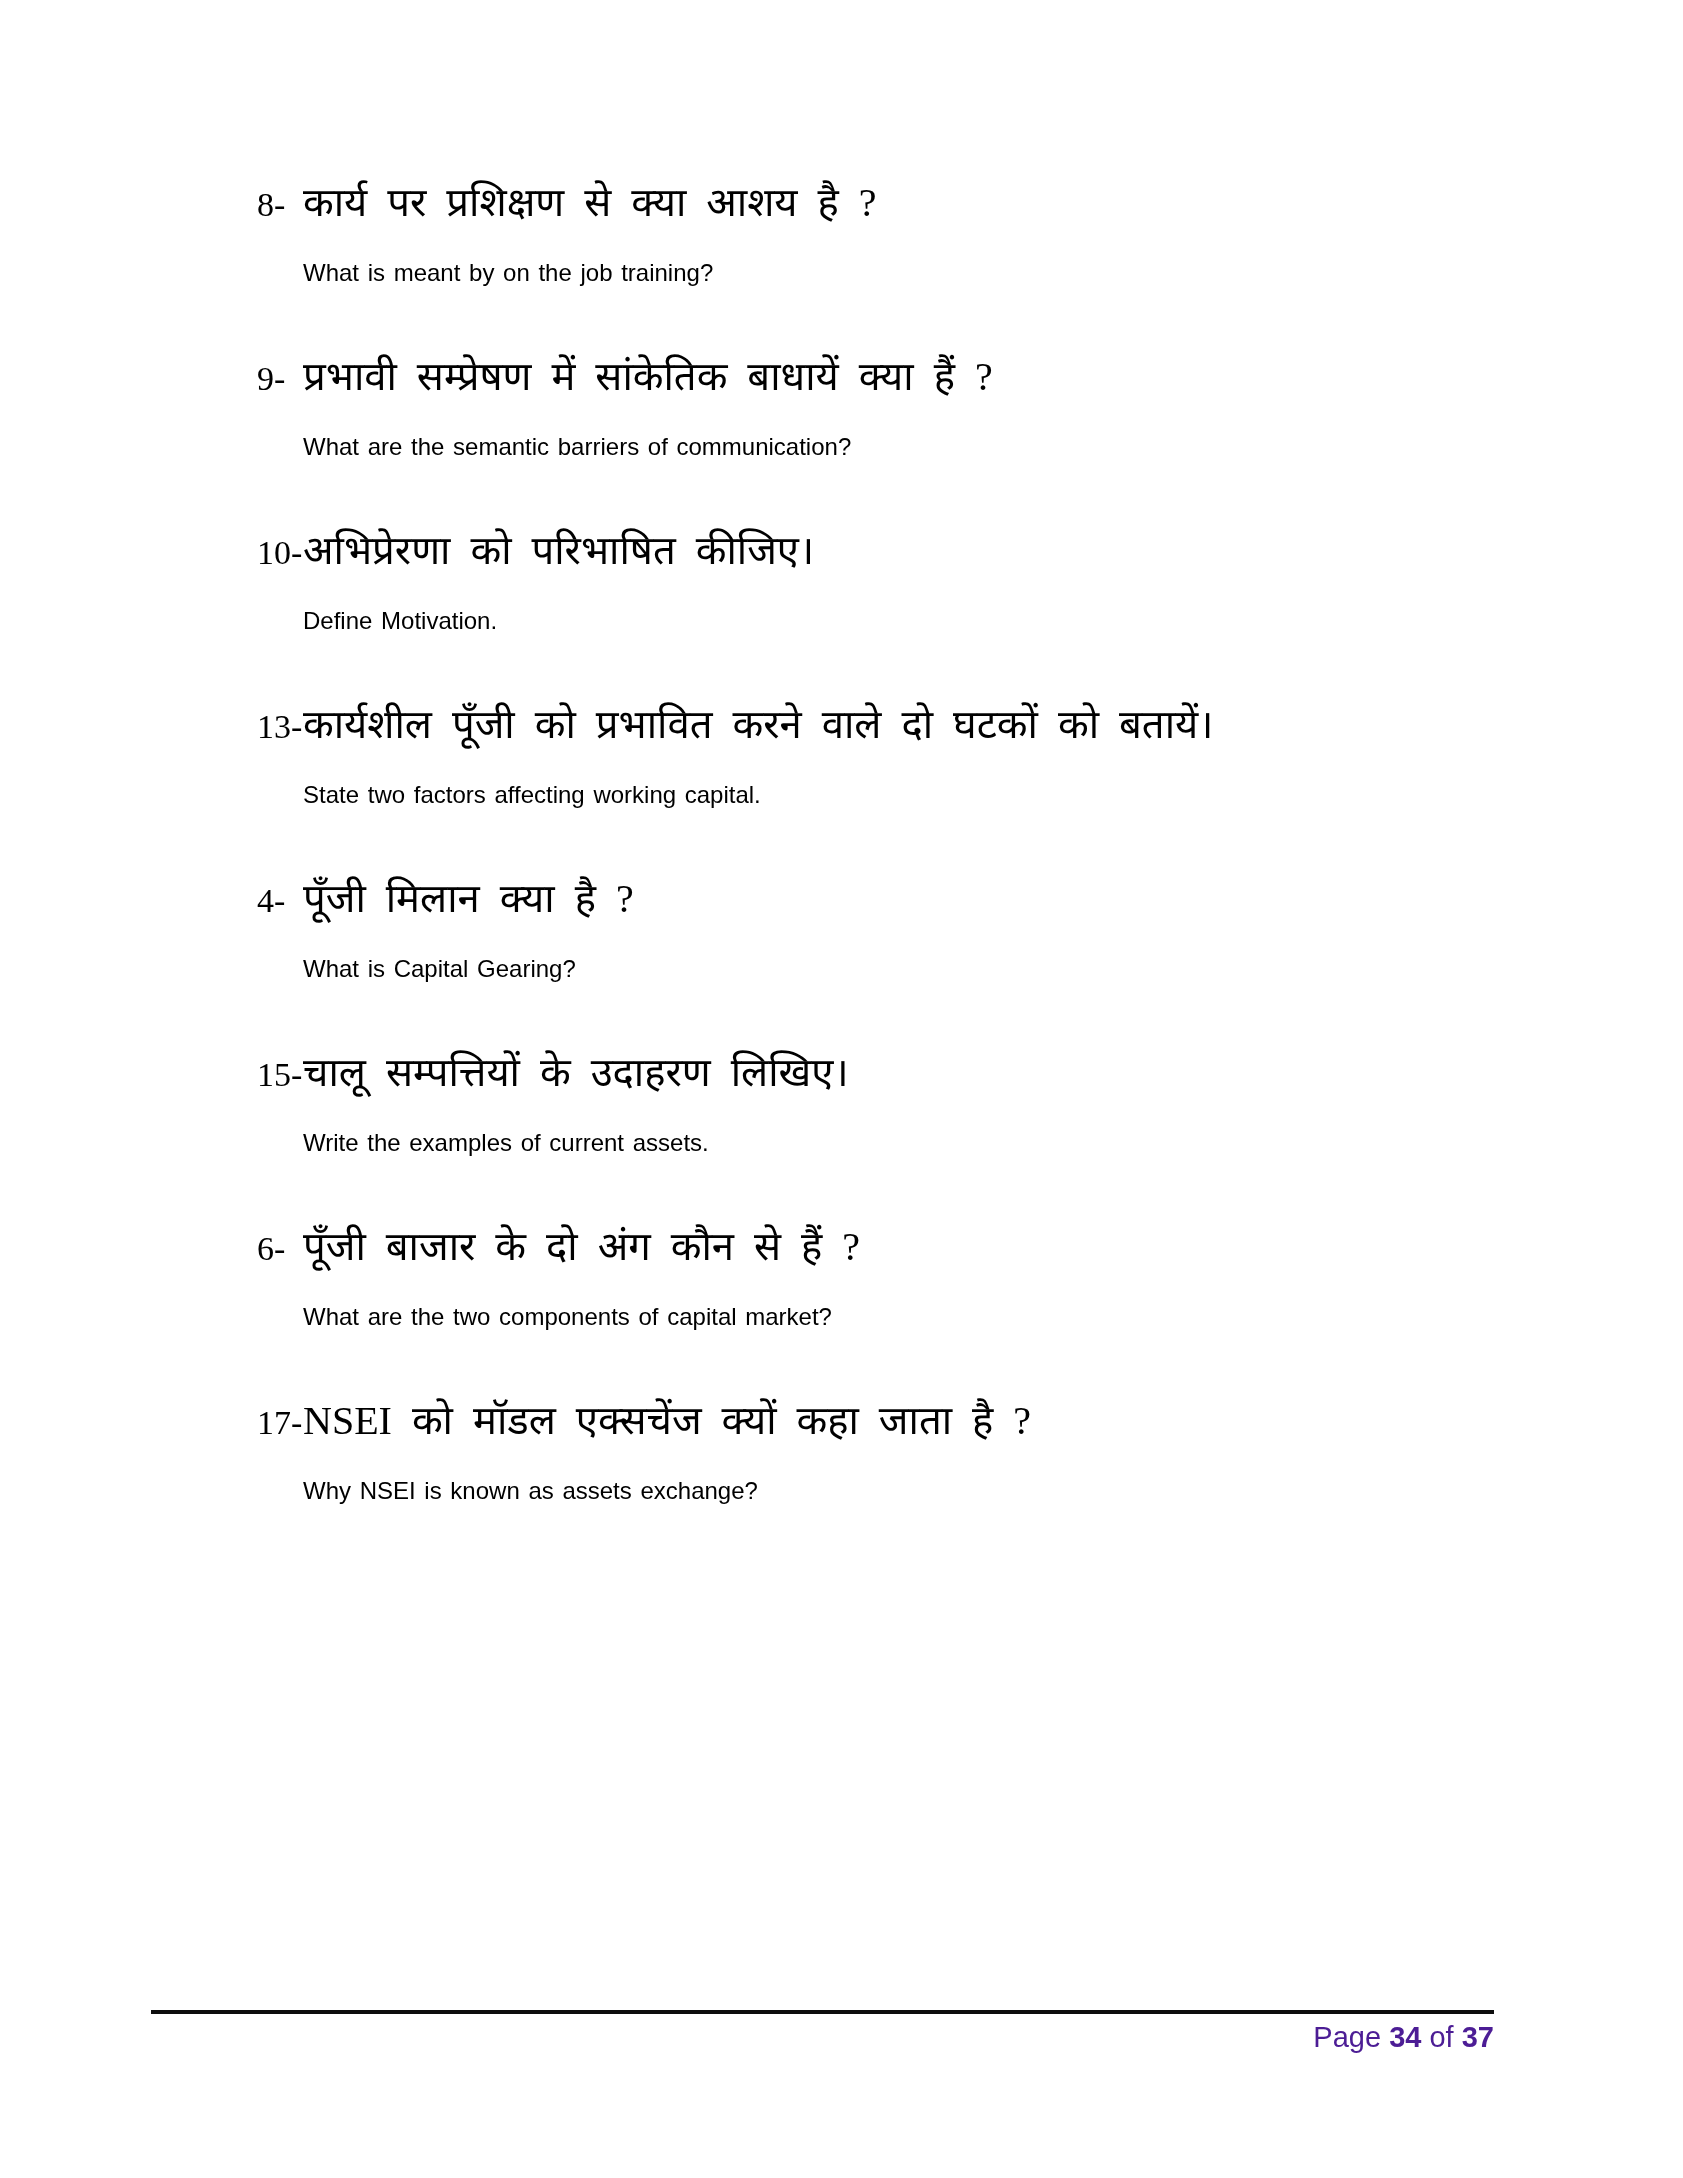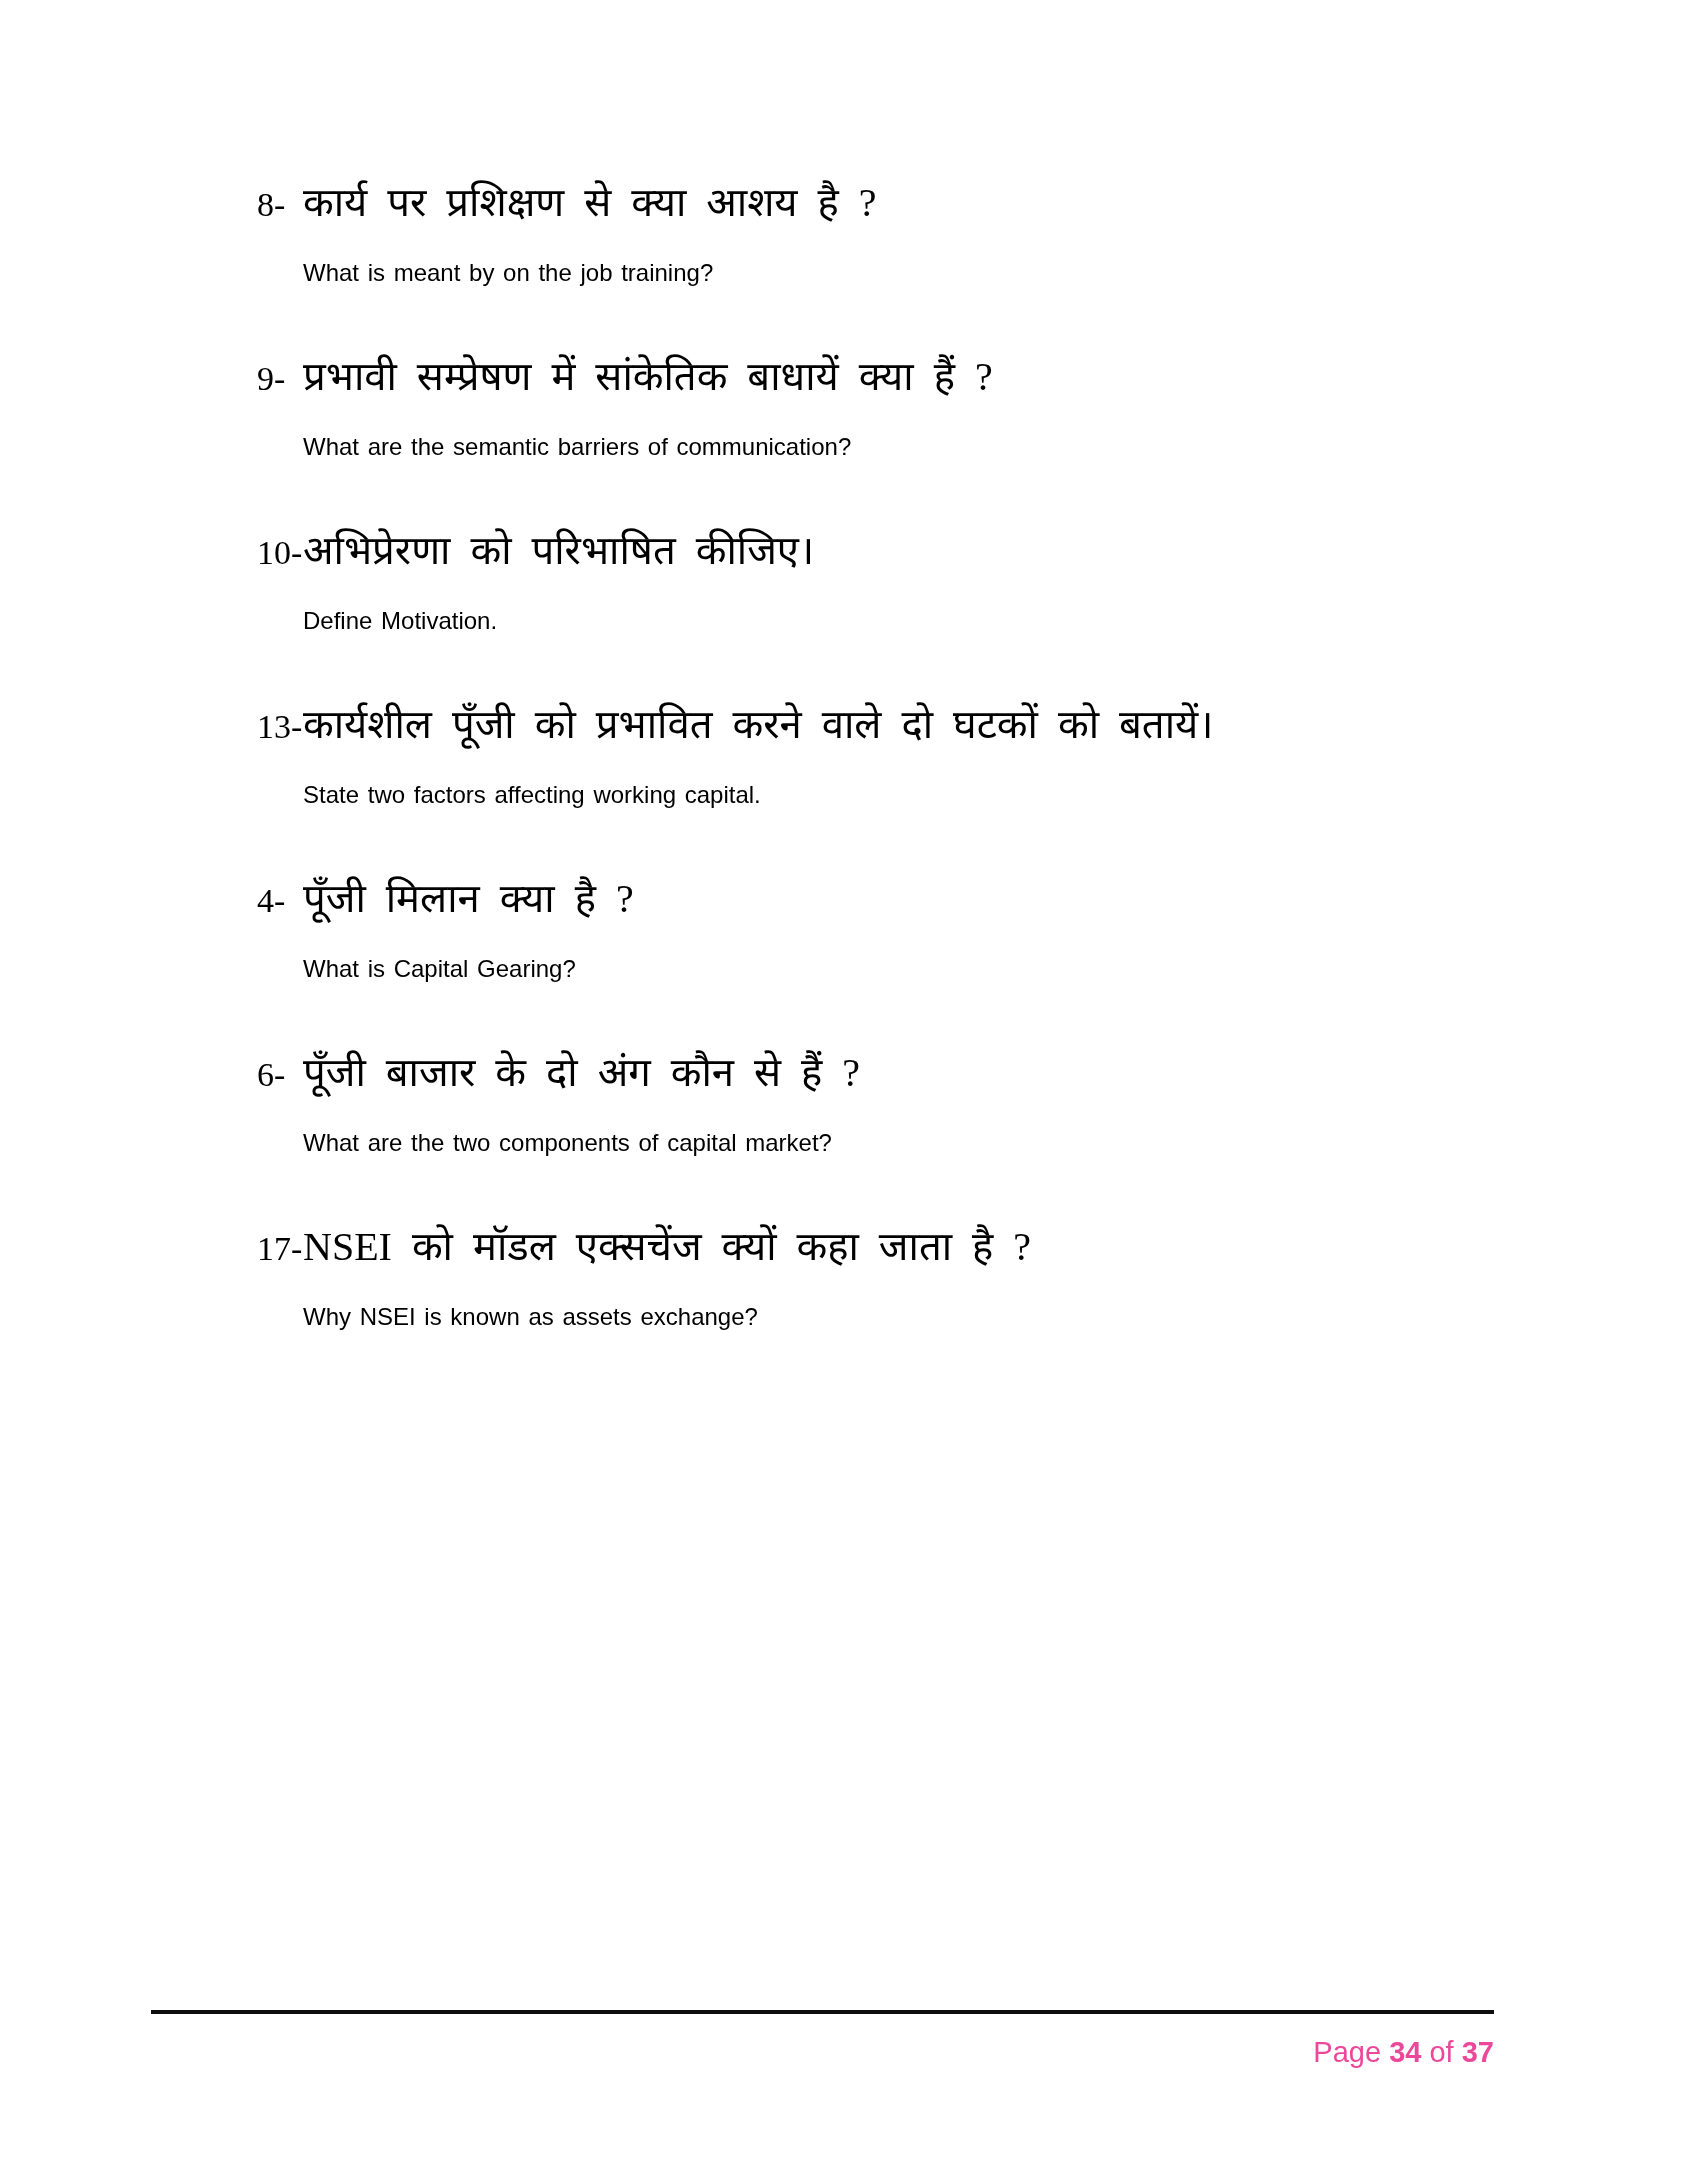--- a/index.html
+++ b/index.html
@@ -60,22 +60,22 @@
   .footer-rule {
     border: 0;
     border-top: 4px solid #0d0d0d;
     margin: 0;
   }
   .footer-text {
     text-align: right;
     font-family: "Liberation Sans", sans-serif;
     font-size: 29px;
     line-height: 36px;
-    padding-top: 20px;
-    color: #ec4899;
+    padding-top: 5px;
+    color: #4c1d95;
   }
   .footer-text .bold {
     font-weight: 700;
   }
 </style>
 </head>
 <body>
 
 <main class="content">
   <section class="question">
@@ -98,20 +98,24 @@
   <section class="question">
     <p class="hindi-line"><span class="qnum">13-</span><span class="qtext">कार्यशील पूँजी को प्रभावित करने वाले दो घटकों को बतायें।</span></p>
     <p class="english-line">State two factors affecting working capital.</p>
   </section>
 
   <section class="question">
     <p class="hindi-line"><span class="qnum">4-</span><span class="qtext">पूँजी मिलान क्या है ?</span></p>
     <p class="english-line">What is Capital Gearing?</p>
   </section>
 
+  <section class="question">
+    <p class="hindi-line"><span class="qnum">15-</span><span class="qtext">चालू सम्पत्तियों के उदाहरण लिखिए।</span></p>
+    <p class="english-line">Write the examples of current assets.</p>
+  </section>
 
   <section class="question">
     <p class="hindi-line"><span class="qnum">6-</span><span class="qtext">पूँजी बाजार के दो अंग कौन से हैं ?</span></p>
     <p class="english-line">What are the two components of capital market?</p>
   </section>
 
   <section class="question">
     <p class="hindi-line"><span class="qnum">17-</span><span class="qtext">NSEI को मॉडल एक्सचेंज क्यों कहा जाता है ?</span></p>
     <p class="english-line">Why NSEI is known as assets exchange?</p>
   </section>

